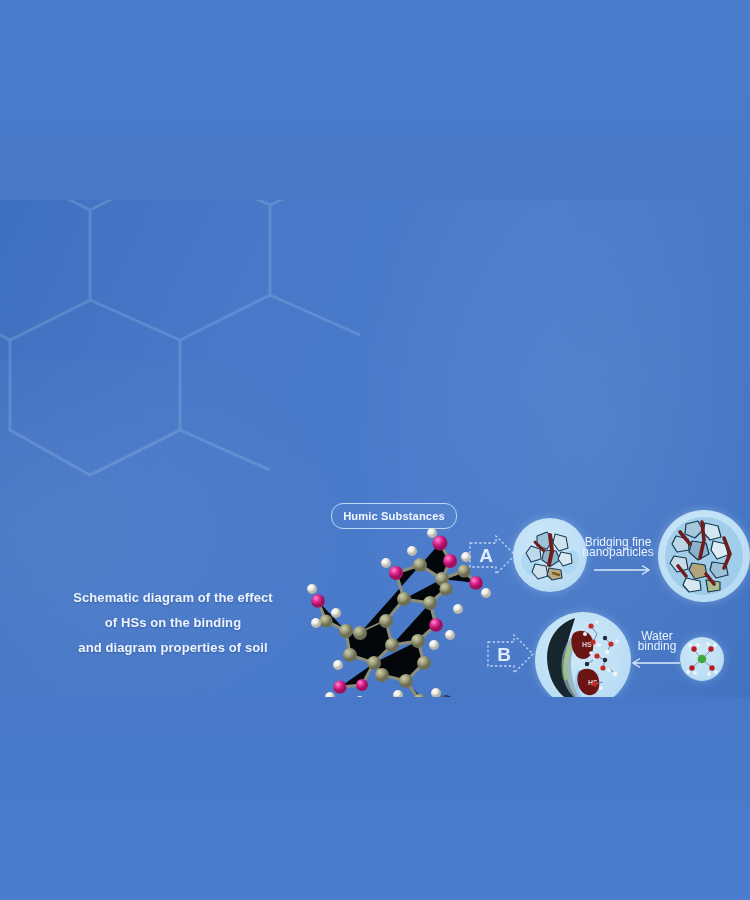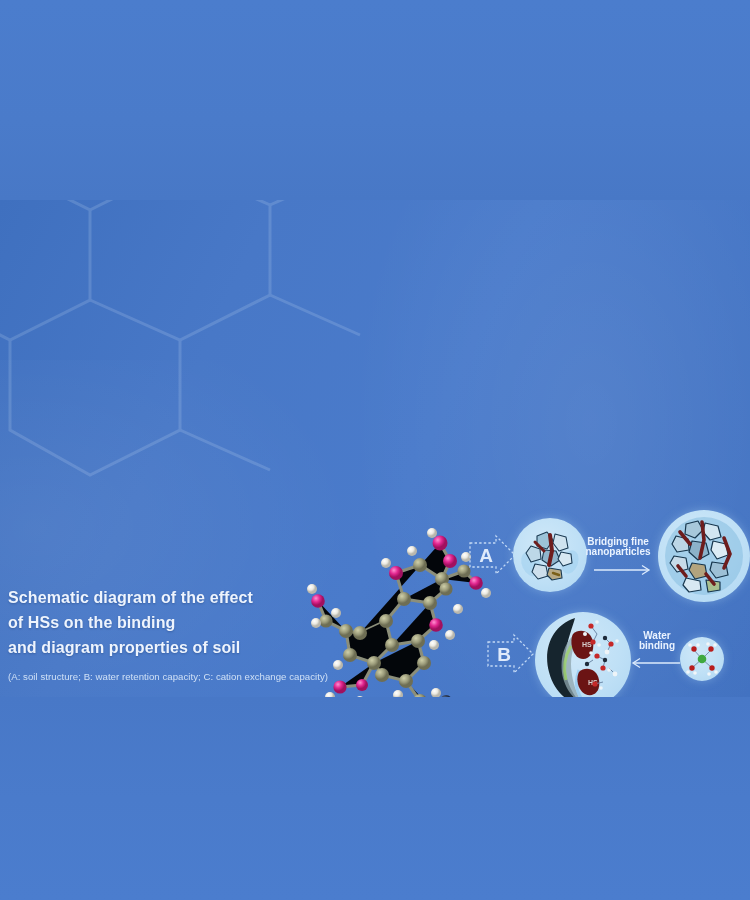--- a/index.html
+++ b/index.html
@@ -24,22 +24,22 @@
     opacity:.17;pointer-events:none;}
   .wm-glow{position:absolute;left:-120px;top:160px;width:520px;height:420px;
     background:radial-gradient(ellipse at 30% 40%,rgba(255,255,255,.06),rgba(255,255,255,0) 62%);
     pointer-events:none;}
   .sheen{position:absolute;left:330px;top:-120px;width:520px;height:760px;
     background:radial-gradient(ellipse at 50% 45%,rgba(255,255,255,.07),rgba(255,255,255,0) 65%);
     pointer-events:none;}
 
   
   .left-copy{position:absolute;left:8px;top:385px;width:330px;}
-  .title{color:#eef4fd;font-size:16px;line-height:25px;font-weight:bold;
-    letter-spacing:.1px;margin:0;text-shadow:0 1px 2px rgba(20,50,100,.35);}
+  .title{color:#eef4fd;font-size:13px;line-height:25px;font-weight:bold;
+    letter-spacing:.1px;margin:0;text-shadow:0 1px 2px rgba(20,50,100,.35);text-align:center;}
   .subtitle{margin:10px 0 0 0;color:#cfe0f6;font-size:9.6px;line-height:13px;
     letter-spacing:.05px;white-space:nowrap;}
 
   
   .pill{position:absolute;left:331px;top:303px;width:124px;height:24px;
     border:1.4px solid #bcd6f4;border-radius:12px;
     display:flex;align-items:center;justify-content:center;
     color:#f2f7ff;font-size:11.2px;font-weight:600;letter-spacing:.1px;
     background:rgba(255,255,255,.03);}
 
@@ -60,21 +60,21 @@
     background:radial-gradient(circle at 42% 36%,#cfe8f8 0%,#bfe0f6 55%,#aed6f2 100%);
     box-shadow:0 0 10px rgba(180,220,250,.35);overflow:hidden;}
   .circ svg{display:block;}
 
   .c-a1{left:513px;top:318px;width:74px;height:74px;}
   .c-a2{left:658px;top:310px;width:92px;height:92px;}
   .c-b1{left:535px;top:412px;width:96px;height:96px;}
   .c-b2{left:680px;top:437px;width:44px;height:44px;}
 
   
-  .caption{position:absolute;color:#eaf3ff;font-size:10px;font-weight:700;
+  .caption{position:absolute;color:#eaf3ff;font-size:12px;font-weight:400;
     line-height:10px;text-align:center;white-space:pre-line;}
   .cap-a{left:582px;top:337px;width:72px;}
   .cap-b{left:626px;top:431px;width:62px;}
 
   .flow{position:absolute;height:12px;}
   .flow svg{display:block;overflow:visible;}
   .flow-a{left:594px;top:364px;width:60px;}
   .flow-b{left:632px;top:457px;width:48px;}
 </style>
 </head>
@@ -96,24 +96,26 @@
     </svg>
     <div class="wm-glow"></div>
     <div class="sheen"></div>
 
     <div class="left-copy">
       <h1 class="title">
         <span>Schematic diagram of the effect</span><br>
         <span>of HSs on the binding</span><br>
         <span>and diagram properties of soil</span>
       </h1>
-      <p class="subtitle">(A: soil structure; B: water retention capacity; C: cation exchange capacity)</p>
-
-    </div>
-
+
+    </div>
+
+    <div class="pill">
+      <span>Humic Substances</span>
+    </div>
 
     <div class="molecule">
       <svg viewBox="0 0 210 290" width="210" height="290">
         <defs>
           <radialGradient id="gC" cx="35%" cy="30%">
             <stop offset="0%" stop-color="#cfcfa8"></stop>
               <stop offset="60%" stop-color="#9d9d7c"></stop>
             <stop offset="100%" stop-color="#6e6e54"></stop>
           </radialGradient>
           <radialGradient id="gO" cx="35%" cy="30%">

